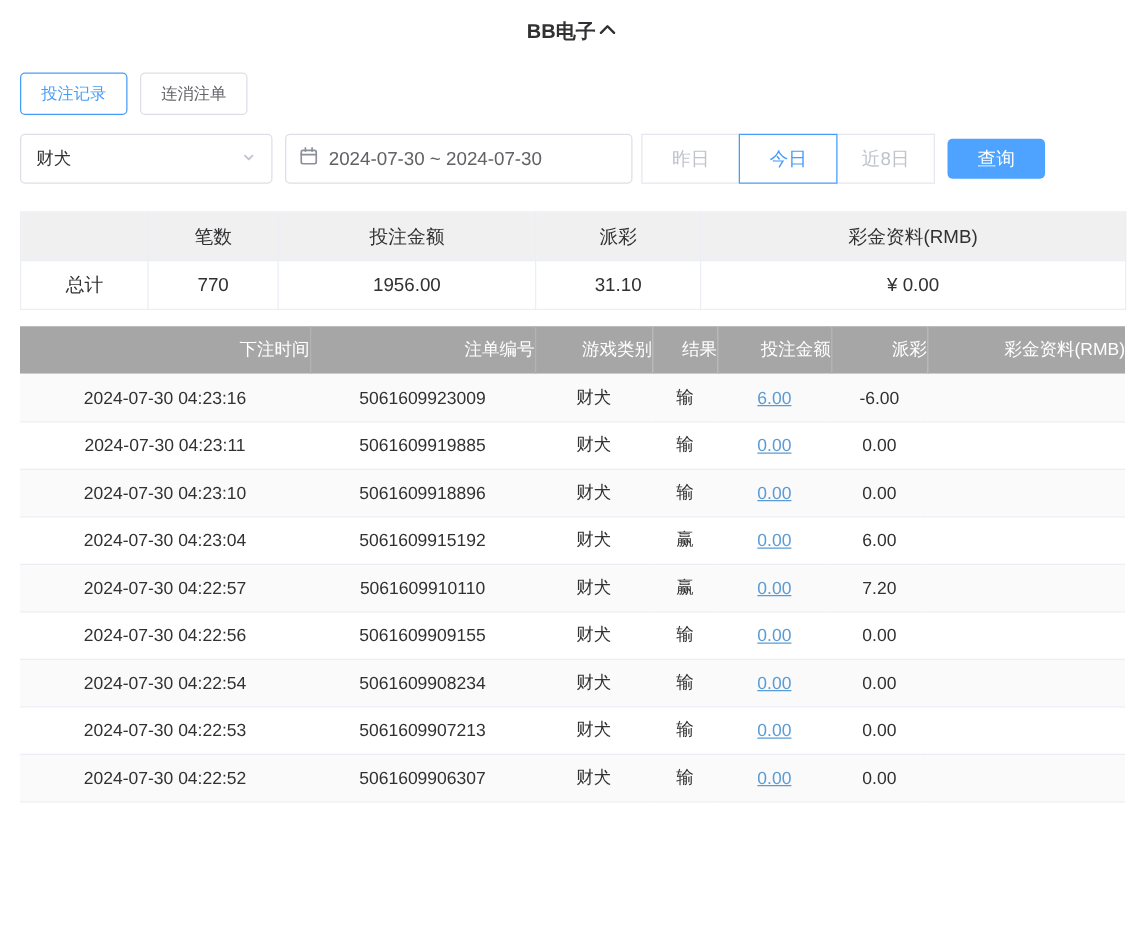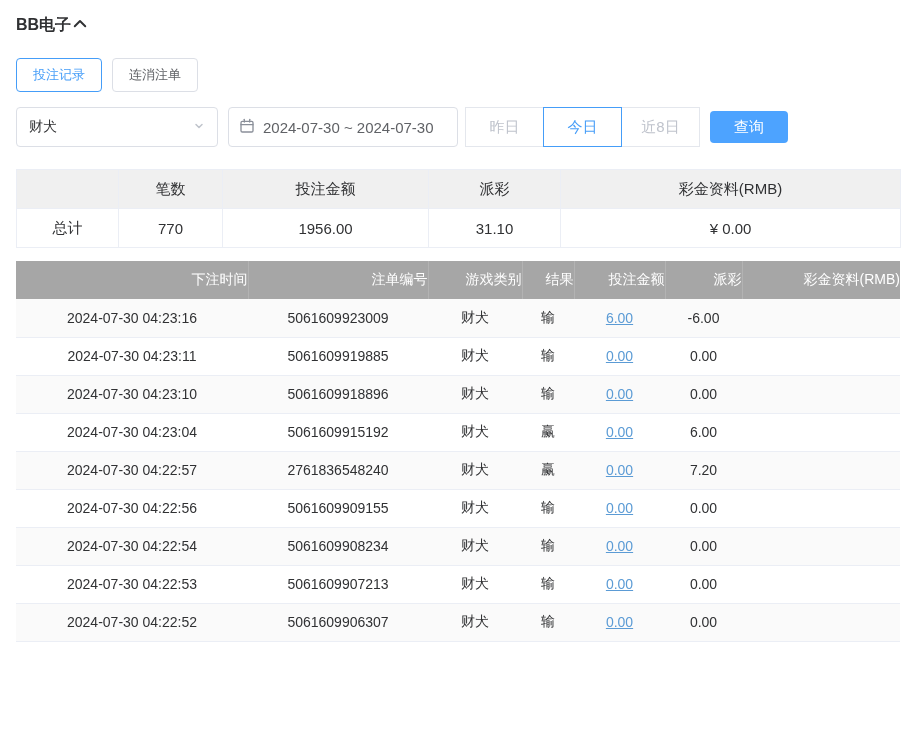--- a/index.html
+++ b/index.html
@@ -6,21 +6,21 @@
   html, body { width: 916px; height: 747px; }
   body {
     background: #ffffff;
     font-family: "Liberation Sans", "DejaVu Sans", sans-serif;
     color: #303133;
     overflow: hidden;
   }
   .container { padding: 12px 16px 0 16px; }
 
   
-  .title-row { display: flex; align-items: center; justify-content: flex-start; height: 26px; }
+  .title-row { display: flex; align-items: center; justify-content: center; height: 26px; }
   .page-title { font-size: 16px; font-weight: bold; color: #303133; }
   .collapse-btn { background: none; border: none; cursor: pointer; display: flex; align-items: center; }
 
   
   .tabs { margin-top: 20px; display: flex; gap: 10px; }
   .tab {
     height: 33px; padding: 16px 16px; background: #fff;
     border: 1px solid #dcdfe6; border-radius: 4px;
     font-size: 13px; color: #606266; cursor: pointer;
     display: inline-flex; align-items: center;
@@ -29,21 +29,21 @@
   .tab.active { border-color: #459df8; color: #459df8; }
 
   
   .filter-row { margin-top: 15px; display: flex; align-items: center; }
   .select {
     width: 202px; height: 40px; border: 1px solid #dcdfe6; border-radius: 4px;
     display: flex; align-items: center; justify-content: space-between;
     padding: 0 12px; font-size: 14px; color: #303133; cursor: pointer; background:#fff;
   }
   .date-input {
-    margin-left: 10px; width: 230px; height: 40px;
+    margin-left: 10px; width: 278px; height: 40px;
     border: 1px solid #dcdfe6; border-radius: 4px;
     display: flex; align-items: center; gap: 8px;
     padding: 0 10px; font-size: 15px; color: #606266; background: #fff; cursor: pointer;
   }
   .quick-group { margin-left: 8px; display: flex; }
   .quick-btn {
     width: 79px; height: 40px; background: #fff;
     border: 1px solid #e4e7ed; font-size: 15px; color: #bfc3cc;
     cursor: pointer; margin-left: -1px; position: relative;
     font-family: inherit;
@@ -216,21 +216,21 @@
           <td>2024-07-30 04:23:04</td>
           <td>5061609915192</td>
           <td>财犬</td>
           <td>赢</td>
           <td><span class="bet-link">0.00</span></td>
           <td>6.00</td>
           <td></td>
         </tr>
         <tr>
           <td>2024-07-30 04:22:57</td>
-          <td>2761836548240</td>
+          <td>5061609910110</td>
           <td>财犬</td>
           <td>赢</td>
           <td><span class="bet-link">0.00</span></td>
           <td>7.20</td>
           <td></td>
         </tr>
         <tr>
           <td>2024-07-30 04:22:56</td>
           <td>5061609909155</td>
           <td>财犬</td>

